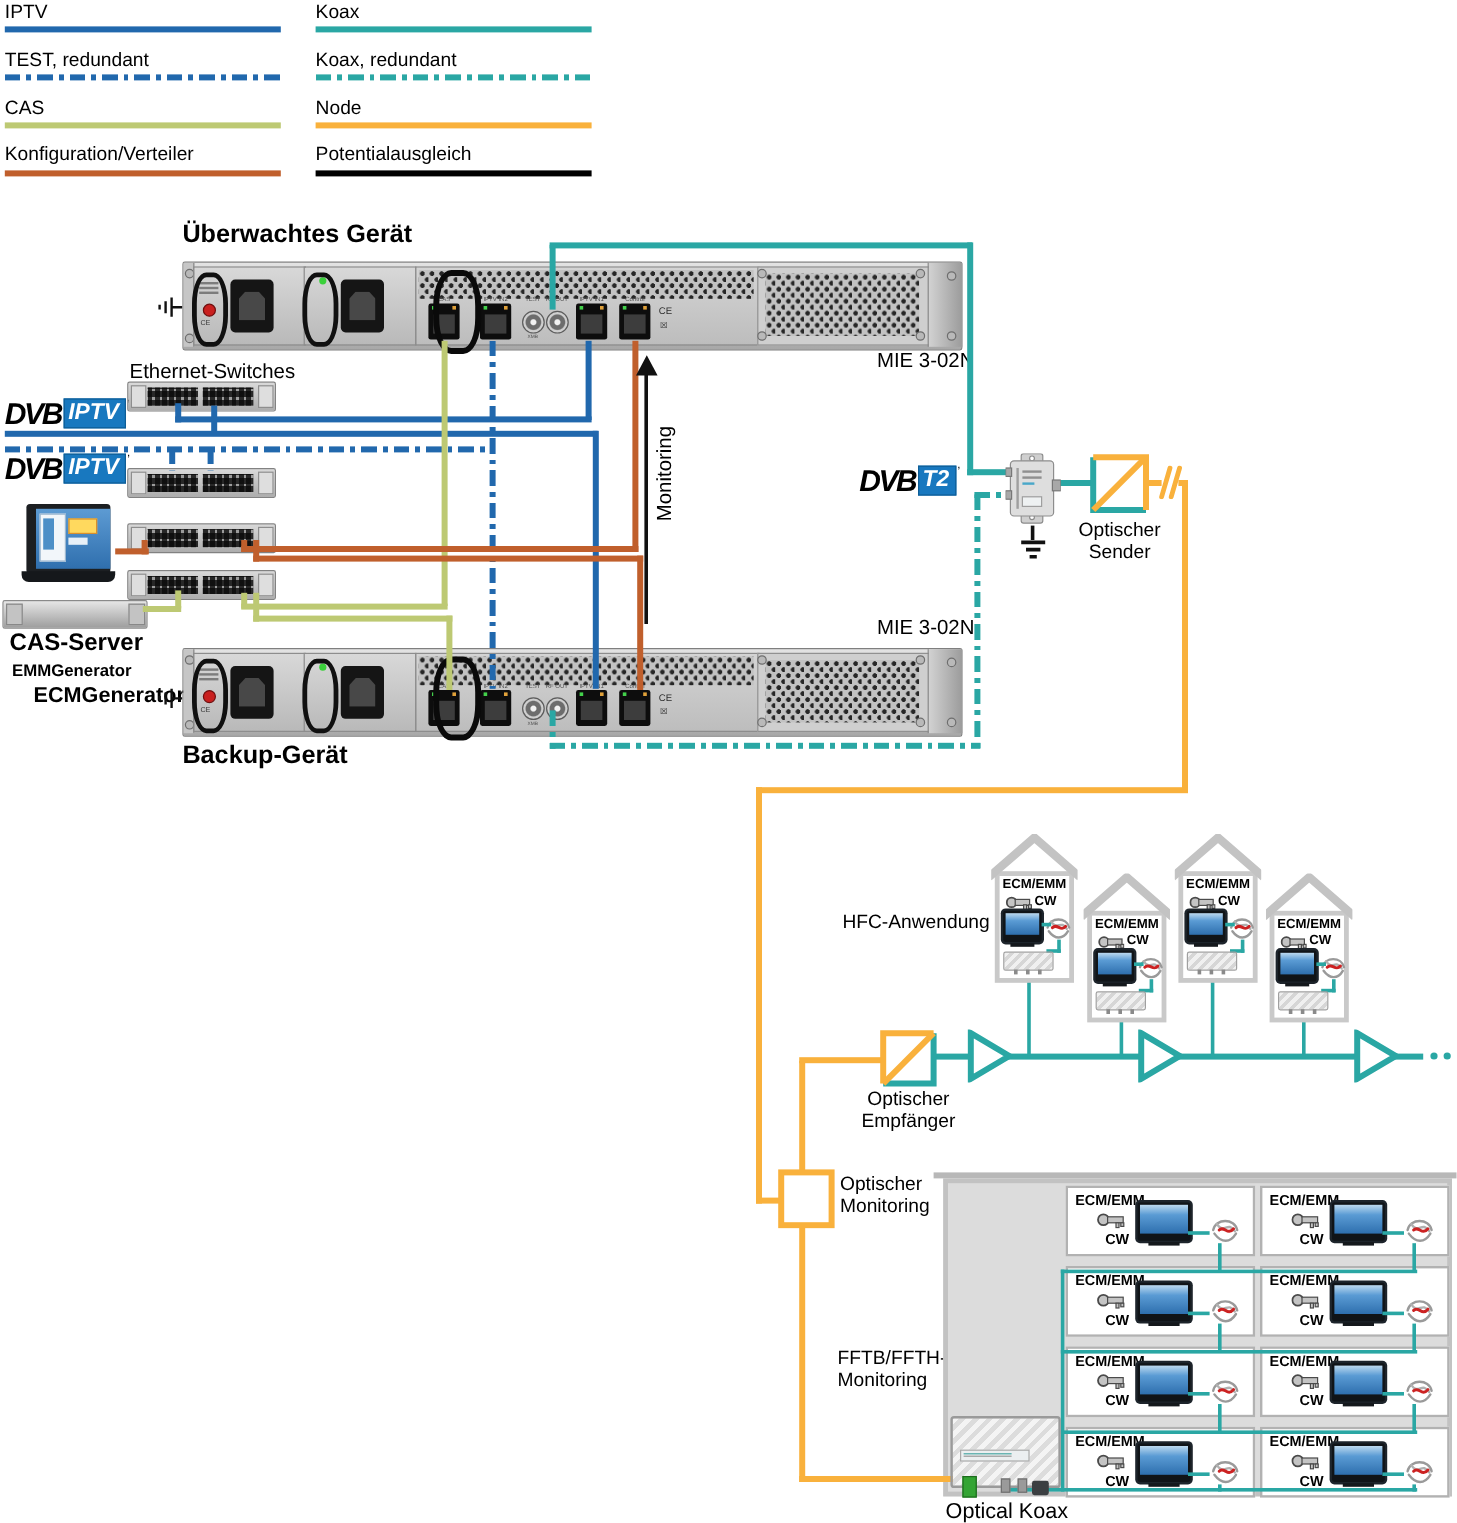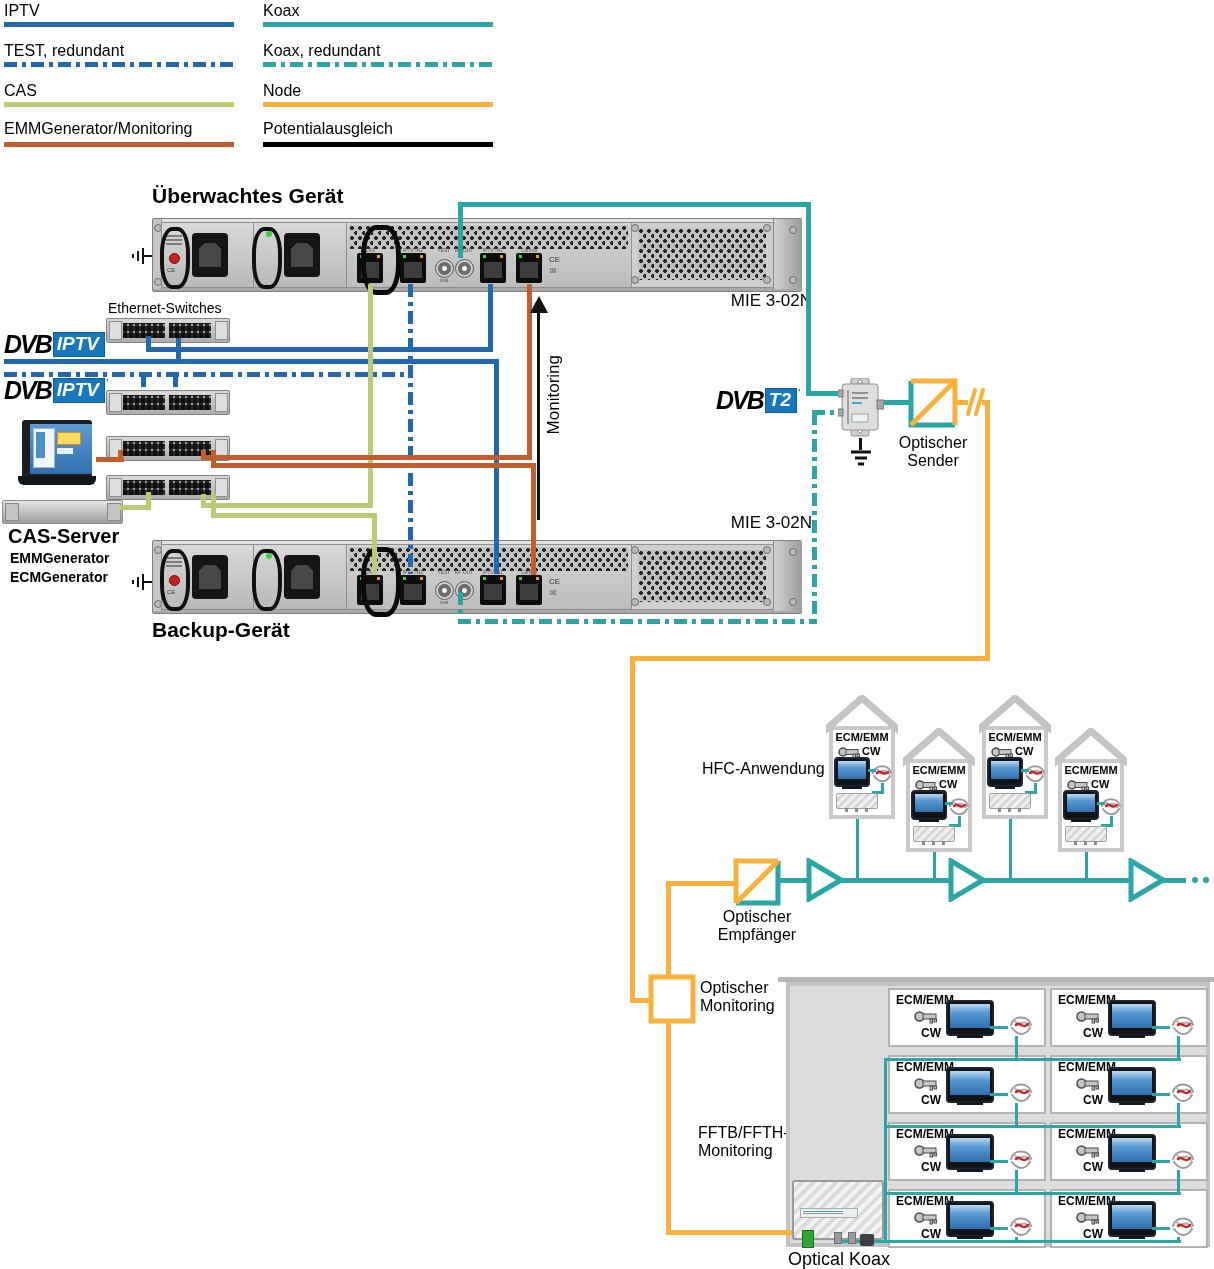--- a/index.html
+++ b/index.html
@@ -49,21 +49,21 @@
   .wee{font-size:7px;color:#2e2e2e;position:absolute;}
   
   .switch{position:absolute;left:106px;width:122px;height:23px;background:linear-gradient(180deg,#d9d9d9,#adadad);border:1px solid #828282;border-radius:2px;}
   #switches .switch:nth-child(1){top:318px;} #switches .switch:nth-child(2){top:390px;}
   #switches .switch:nth-child(3){top:436px;} #switches .switch:nth-child(4){top:475px;}
   .switch .cap{position:absolute;top:2px;width:11px;height:17px;background:#dedede;border:1px solid #8e8e8e;}
   .switch .pb{position:absolute;top:4px;width:42px;height:15px;background-color:#9c9c9c;
     background-image:repeating-linear-gradient(90deg,rgba(10,10,10,.8) 0 4px,transparent 4px 6px),
                      repeating-linear-gradient(0deg,rgba(10,10,10,.8) 0 5px,transparent 5px 7px);}
   
-  .dvblogo{position:absolute;display:flex;align-items:flex-start;}
+  .dvblogo{position:absolute;display:flex;align-items:center;}
   .dvblogo .dvb{font-weight:bold;font-style:italic;font-size:25px;letter-spacing:-2px;color:#000;line-height:24px;}
   .dvblogo .box{margin-left:2px;background:var(--dvbblue);color:#fff;font-weight:bold;font-style:italic;font-size:19px;padding:1px 5px 2px 3px;line-height:20px;border:1px solid #0e5d96;}
   .dvblogo .tick{font-size:10px;color:#000;vertical-align:top;margin-left:1px;align-self:flex-start;}
   
   .laptop{position:absolute;left:18px;top:420px;width:78px;height:72px;}
   .laptop .scr{position:absolute;left:4px;top:0;width:70px;height:58px;background:#1c1f22;border-radius:3px;}
   .laptop .view{position:absolute;left:8px;top:4px;width:62px;height:50px;background:linear-gradient(180deg,#5d9bd3,#2f6fae);}
   .laptop .w1{position:absolute;left:3px;top:4px;width:20px;height:38px;background:#f2f6fa;border:1px solid #9db8d0;}
   .laptop .w1 i{position:absolute;left:2px;top:3px;width:9px;height:26px;background:#4d8fc7;}
   .laptop .w2{position:absolute;left:27px;top:8px;width:22px;height:11px;background:#ffd95e;border:1px solid #d88f2c;}
@@ -121,39 +121,39 @@
 <body>
 
 <div id="canvas">
 
   <div class="lbl legend-txt" style="left:4px;top:2px;">IPTV</div>
   <div class="ln h5 c-iptv" style="left:4px;top:22px;width:230px;"></div>
   <div class="lbl legend-txt" style="left:4px;top:42px;">TEST, redundant</div>
   <div class="ln h5 dh" style="left:4px;top:62px;width:230px;--c:var(--iptv);"></div>
   <div class="lbl legend-txt" style="left:4px;top:82px;">CAS</div>
   <div class="ln h5 c-cas" style="left:4px;top:102px;width:230px;"></div>
-  <div class="lbl legend-txt" style="left:4px;top:120px;">EMMGenerator/Monitoring</div>
+  <div class="lbl legend-txt" style="left:4px;top:120px;">Konfiguration/Verteiler</div>
   <div class="ln h5 c-konfig" style="left:4px;top:142px;width:230px;"></div>
 
   <div class="lbl legend-txt" style="left:263px;top:2px;">Koax</div>
   <div class="ln h5 c-koax" style="left:263px;top:22px;width:230px;"></div>
   <div class="lbl legend-txt" style="left:263px;top:42px;">Koax, redundant</div>
   <div class="ln h5 dh" style="left:263px;top:62px;width:230px;--c:var(--koax);"></div>
   <div class="lbl legend-txt" style="left:263px;top:82px;">Node</div>
   <div class="ln h5 c-fibre" style="left:263px;top:102px;width:230px;"></div>
   <div class="lbl legend-txt" style="left:263px;top:120px;">Potentialausgleich</div>
   <div class="ln h5 c-pot" style="left:263px;top:142px;width:230px;"></div>
 
   <div class="lbl b" style="left:152px;top:184px;font-size:21px;">Überwachtes Gerät</div>
   <div class="lbl" style="left:700px;top:291px;width:112px;text-align:right;font-size:17px;">MIE 3-02N</div>
-  <div class="lbl" style="left:108px;top:300px;font-size:14px;">Ethernet-Switches</div>
+  <div class="lbl" style="left:108px;top:300px;font-size:17px;">Ethernet-Switches</div>
   <div class="lbl" style="left:700px;top:513px;width:112px;text-align:right;font-size:17px;">MIE 3-02N</div>
   <div class="lbl b" style="left:8px;top:525px;font-size:20px;">CAS-Server</div>
   <div class="lbl b" style="left:10px;top:550px;font-size:14px;">EMMGenerator</div>
-  <div class="lbl b" style="left:10px;top:569px;font-size:14px;">ECMGenerator</div>
+  <div class="lbl b" style="left:28px;top:569px;font-size:18px;">ECMGenerator</div>
   <div class="lbl b" style="left:152px;top:618px;font-size:21px;">Backup-Gerät</div>
   <div class="lbl" style="left:702px;top:760px;font-size:16px;">HFC-Anwendung</div>
   <div class="lbl twoline" style="left:886px;top:434px;width:94px;text-align:center;">
     <span>Optischer</span><br>
     <span>Sender</span>
   </div>
   <div class="lbl twoline" style="left:695px;top:908px;width:124px;text-align:center;">
     <span>Optischer</span><br>
     <span>Empfänger</span>
   </div>

